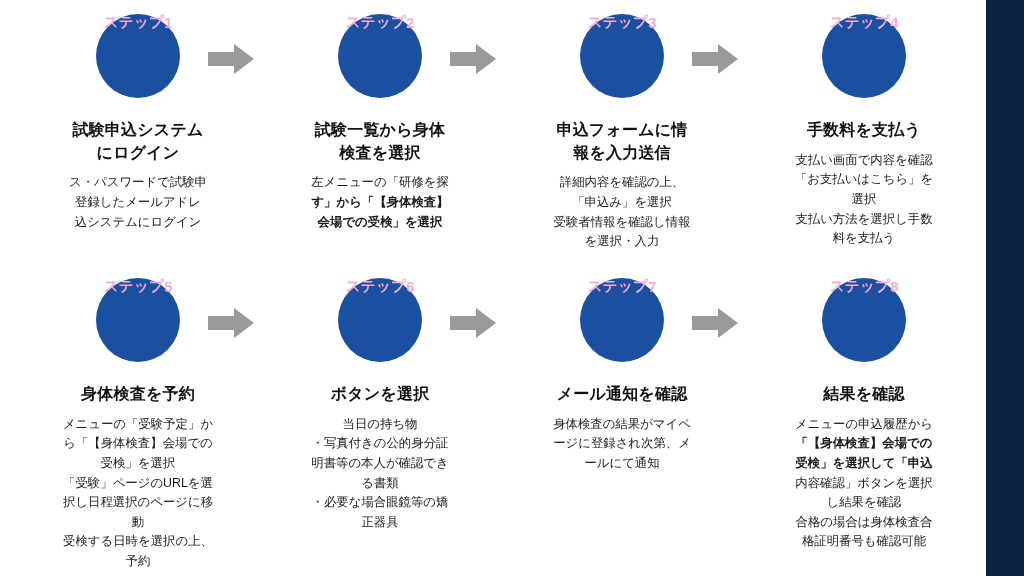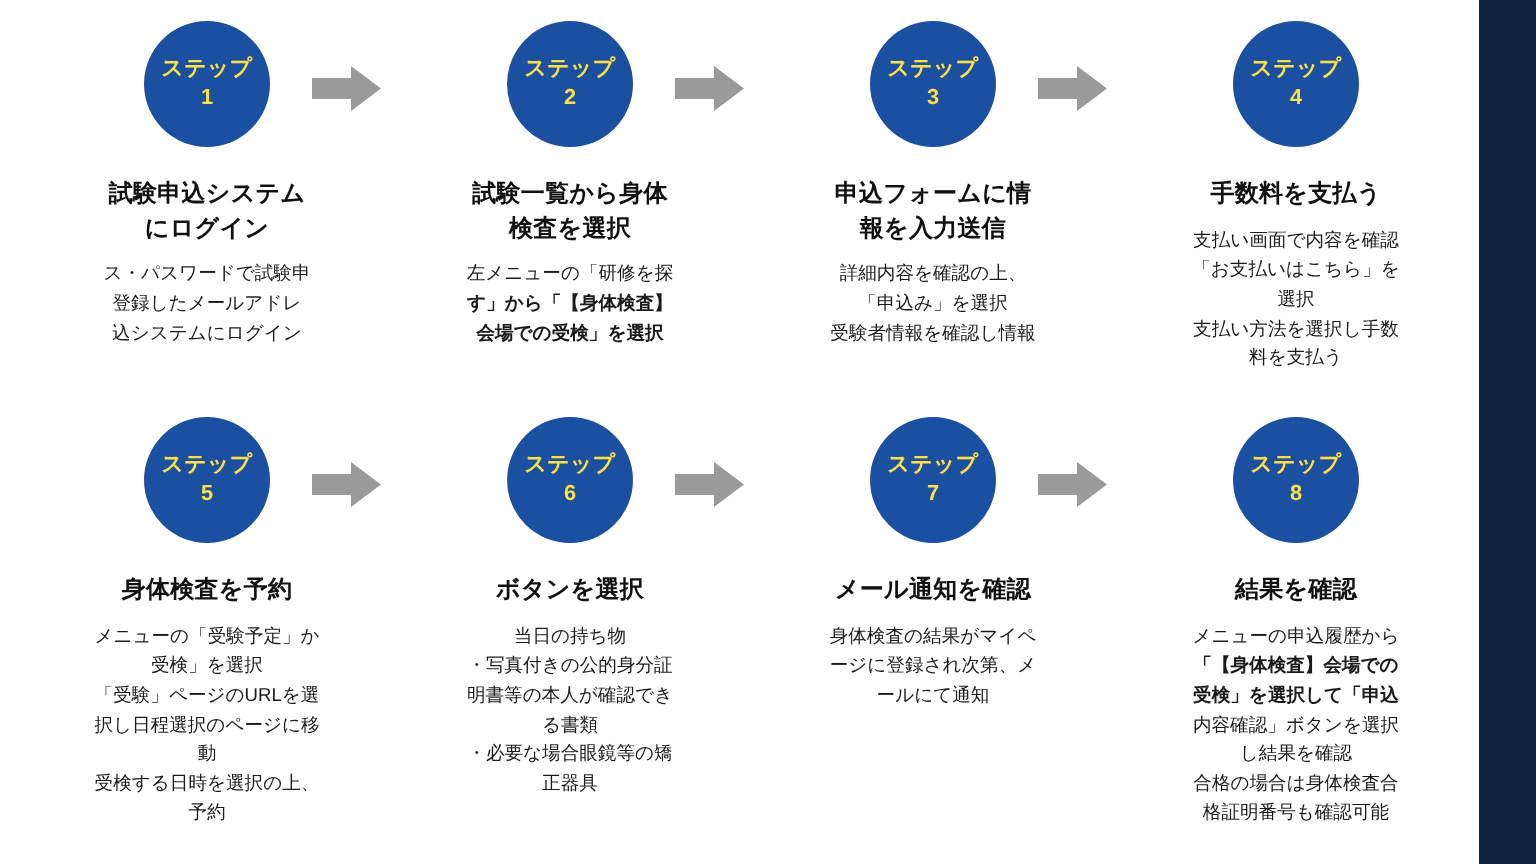--- a/index.html
+++ b/index.html
@@ -53,25 +53,24 @@
   .step-0 { left: 20px; }
   .step-1 { left: 262px; }
   .step-2 { left: 504px; }
   .step-3 { left: 746px; }
 
   .circle {
     width: 84px;
     height: 84px;
     border-radius: 50%;
     background: #1b4fa0;
-    color: #fde047;
+    color: #f9a8d4;
     margin: 0 auto;
     display: flex;
-    flex-direction: column;
-    align-items: center;
+    align-items: flex-start;
     justify-content: center;
     line-height: 1.18;
   }
   .circle .c-label {
     font-size: 14.5px;
     font-weight: bold;
     letter-spacing: 0.3px;
   }
   .circle .c-num {
     font-size: 14.5px;
@@ -167,20 +166,21 @@
           <span class="c-num">3</span>
         </div>
         <div class="step-title">
           <div>申込フォームに情</div>
           <div>報を入力送信</div>
         </div>
         <div class="step-desc">
           <div>詳細内容を確認の上、</div>
           <div>「申込み」を選択</div>
           <div>受験者情報を確認し情報</div>
+          <div>を選択・入力</div>
         </div>
       </div>
 
       <div class="arrow arrow-c">
         <svg width="46" height="30" viewBox="0 0 46 30" aria-hidden="true">
           <polygon points="0,8 26,8 26,0 46,15 26,30 26,22 0,22" fill="#9a9a9a"></polygon>
         </svg>
       </div>
 
       <div class="step step-3">
@@ -207,20 +207,21 @@
       <div class="step step-0">
         <div class="circle">
           <span class="c-label">ステップ</span>
           <span class="c-num">5</span>
         </div>
         <div class="step-title">
           <div>身体検査を予約</div>
         </div>
         <div class="step-desc">
           <div>メニューの「受験予定」か</div>
+          <div>ら「【身体検査】会場での</div>
           <div>受検」を選択</div>
           <div>「受験」ページのURLを選</div>
           <div>択し日程選択のページに移</div>
           <div>動</div>
           <div>受検する日時を選択の上、</div>
           <div>予約</div>
         </div>
       </div>
 
       <div class="arrow arrow-a">

